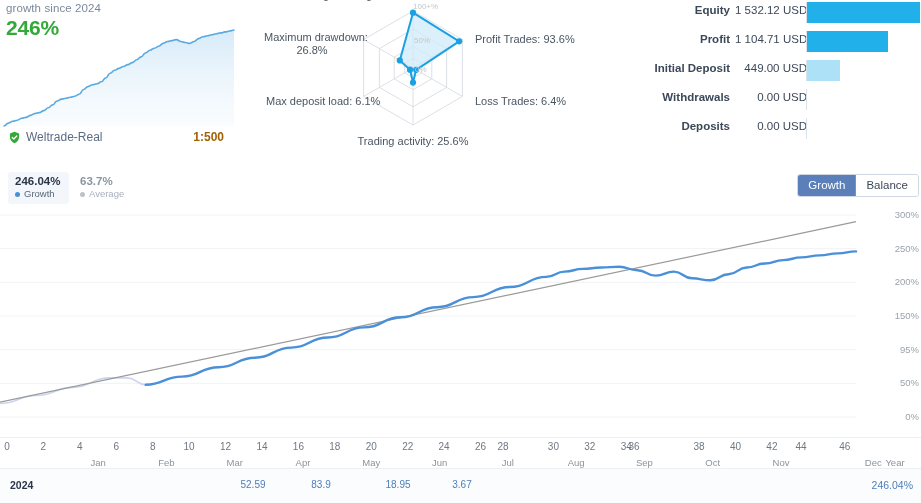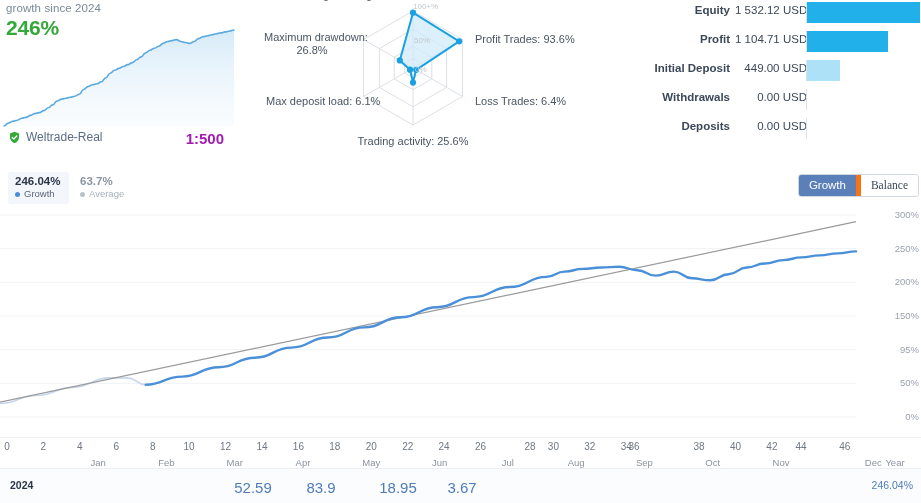--- a/index.html
+++ b/index.html
@@ -18,21 +18,21 @@
 
   
   .spark-card{position:absolute;left:0;top:0;width:238px;height:160px;}
   .spark-title{position:absolute;left:6px;top:2px;font-size:11.5px;color:#7b8a9b;letter-spacing:.1px;}
   .spark-pct{position:absolute;left:6px;top:16px;font-size:21px;font-weight:bold;color:#35a83a;letter-spacing:-.2px;}
   .spark-svg{position:absolute;left:0;top:0;}
   .spark-foot{position:absolute;left:0;top:130px;width:238px;height:22px;}
   .broker{position:absolute;left:8px;top:0px;display:flex;align-items:center;gap:5px;}
   .shield{width:13px;height:13px;flex:none;}
   .broker-name{font-size:12px;color:#5a6b86;}
-  .leverage{position:absolute;right:14px;top:0px;font-size:15px;font-weight:bold;color:#a21caf;}
+  .leverage{position:absolute;right:14px;top:0px;font-size:12px;font-weight:bold;color:#a16207;}
 
   
   .radar-wrap{position:absolute;left:262px;top:0;width:360px;height:160px;}
   .radar-svg{position:absolute;left:0;top:0;}
   .radar-lbl{position:absolute;font-size:11px;color:#4a5562;white-space:nowrap;line-height:13px;}
   .radar-ring-lbl{position:absolute;font-size:8px;color:#c2c7cc;white-space:nowrap;}
 
   
   .stats{position:absolute;left:622px;top:0px;width:299px;height:145px;}
   .strow{position:absolute;left:0;height:29px;width:299px;}
@@ -48,36 +48,36 @@
   .legend-chip2{position:absolute;left:74px;top:4px;padding:3px 6px 4px 6px;}
   .lg-val{font-size:11.5px;font-weight:bold;color:#2b3648;line-height:13px;}
   .lg-val.mut{color:#8a95a3;font-weight:bold;}
   .lg-name{font-size:9.5px;color:#5b6676;line-height:12px;display:flex;align-items:center;gap:4px;}
   .lg-name.mut{color:#a7b0bb;}
   .dot{width:5px;height:5px;border-radius:50%;display:inline-block;}
 
   .toggle{position:absolute;right:2px;top:6px;display:flex;border:1px solid #cfd8e3;border-radius:3px;overflow:hidden;}
   .tg{font-size:11.5px;padding:4px 10px 5px;background:#ffffff;color:#3c4858;cursor:pointer;}
   .tg.active{background:#5b7fb8;color:#ffffff;}
-  .tg + .tg{border-left:5px solid #f97316;font-family:Liberation Serif, serif;}
+  .tg + .tg{border-left:1px solid #f97316;}
 
   
   .chart{position:absolute;left:0;top:205px;width:921px;height:232px;}
   .chart-svg{position:absolute;left:0;top:0;}
   .ytick{position:absolute;right:2px;font-size:9.5px;color:#9aa3ad;line-height:10px;}
 
   
   .xaxis{position:absolute;left:0;top:437px;width:921px;height:31px;border-top:1px solid #eceff3;}
   .xnum{position:absolute;top:3px;font-size:10px;color:#6f7883;transform:translateX(-50%);}
   .xmon{position:absolute;top:19px;font-size:9.5px;color:#8b939d;transform:translateX(-50%);}
 
   
   .botrow{position:absolute;left:0;top:468px;width:921px;height:35px;border-top:1px solid #eceff3;background:#fbfcfe;}
   .bot-year{position:absolute;left:10px;top:10px;font-size:10.5px;font-weight:bold;color:#2b3648;}
-  .bot-val{position:absolute;top:10px;font-size:15px;color:#4e7db8;transform:translateX(-50%);}
+  .bot-val{position:absolute;top:10px;font-size:10px;color:#4e7db8;transform:translateX(-50%);}
   .bot-total{position:absolute;right:8px;top:10px;font-size:10.5px;color:#4e7db8;}
 </style>
 </head>
 <body>
 
 <div class="root">
 
   <div class="topband">
 
     <div class="spark-card">
@@ -236,21 +236,21 @@
       <div class="xnum" style="left: 152.7px;">8</div>
       <div class="xnum" style="left: 189.1px;">10</div>
       <div class="xnum" style="left: 225.6px;">12</div>
       <div class="xnum" style="left: 262px;">14</div>
       <div class="xnum" style="left: 298.4px;">16</div>
       <div class="xnum" style="left: 334.8px;">18</div>
       <div class="xnum" style="left: 371.3px;">20</div>
       <div class="xnum" style="left: 407.7px;">22</div>
       <div class="xnum" style="left: 444.1px;">24</div>
       <div class="xnum" style="left: 480.5px;">26</div>
-      <div class="xnum" style="left: 530px;">28</div>
+      <div class="xnum" style="left: 503px;">28</div>
       <div class="xnum" style="left: 553.4px;">30</div>
       <div class="xnum" style="left: 589.8px;">32</div>
       <div class="xnum" style="left: 626.2px;">34</div>
       <div class="xnum" style="left: 634px;">36</div>
       <div class="xnum" style="left: 699.1px;">38</div>
       <div class="xnum" style="left: 735.5px;">40</div>
       <div class="xnum" style="left: 771.9px;">42</div>
       <div class="xnum" style="left: 801px;">44</div>
       <div class="xnum" style="left: 844.8px;">46</div>
       <div class="xmon" style="left: 98.1px;">Jan</div>

